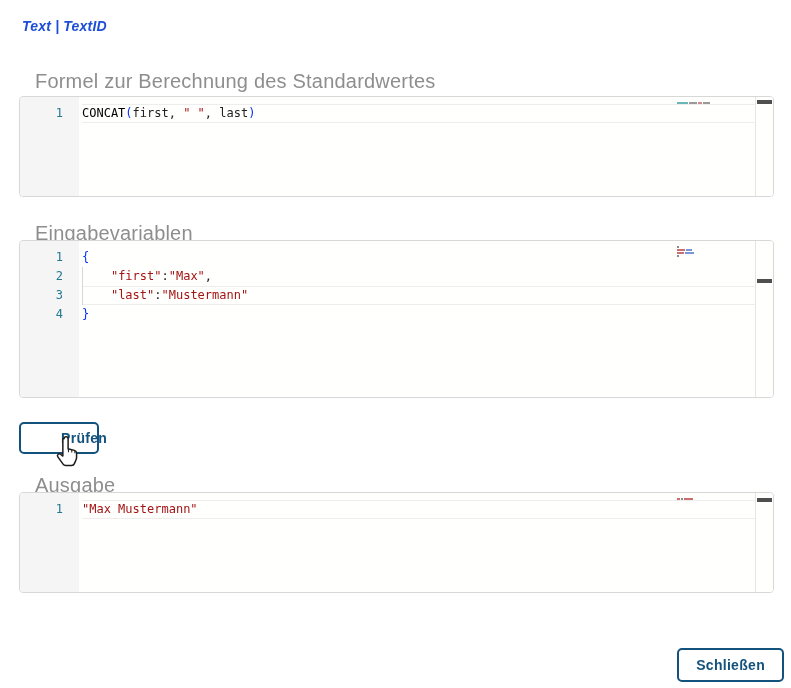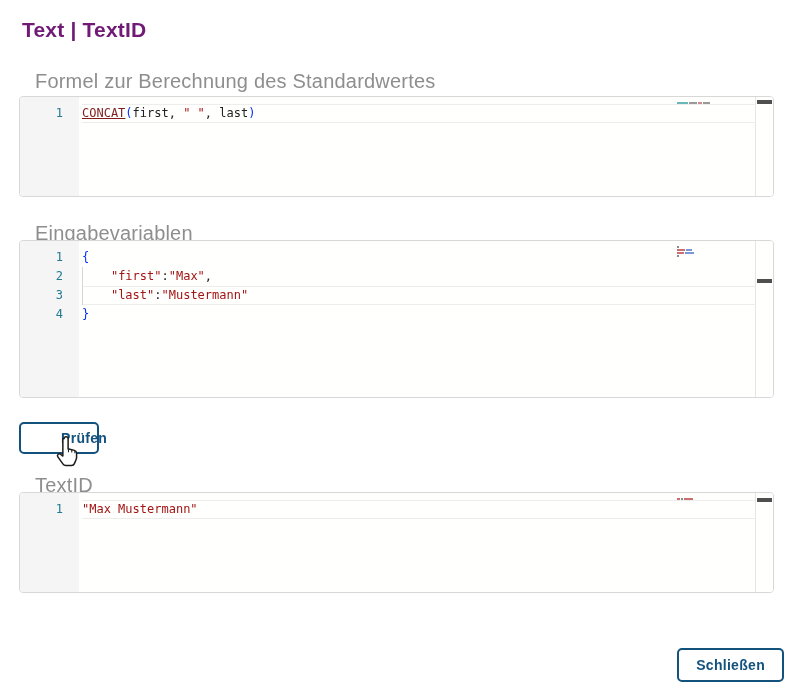--- a/index.html
+++ b/index.html
@@ -1,21 +1,21 @@
 <!DOCTYPE html>
 <html><head>
 <meta charset="utf-8">
 <style>
   * { margin:0; padding:0; box-sizing:border-box; }
   html,body { width:791px; height:688px; background:#ffffff; overflow:hidden;
               font-family:"Liberation Sans", sans-serif; }
   .page { position:relative; width:791px; height:688px; background:#fff; }
 
-  .page-title { position:absolute; left:22px; top:18px; font-size:21px; font-weight:bold;
-                color:#701a75; letter-spacing:.2px; }
+  .page-title { position:absolute; left:22px; top:18px; font-size:14px; font-weight:bold;
+                color:#1d4ed8; letter-spacing:.2px;font-style:italic; }
 
   .section-label { position:absolute; left:35px; font-size:20px; color:#8e8e8e; letter-spacing:.2px; }
   #label-formula { top:70px; }
   #label-input   { top:222px;text-align:right; }
   #label-output  { top:474px; }
 
   
   .editor { position:absolute; left:19px; width:755px; background:#fffffe;
             border:1px solid #d8d8d8; border-radius:4px;
             font-family:"DejaVu Sans Mono", "Liberation Mono", monospace;
@@ -25,21 +25,21 @@
   #editor-output  { top:492px; height:101px; }
 
   .gutter { position:absolute; left:0; top:0; bottom:0; width:59px; background:#f5f5f5;
             padding-top:7px; border-radius:3px 0 0 3px; }
   .ln { height:19px; line-height:19px; text-align:right; padding-right:16px; color:#237893; }
 
   .code-area { position:absolute; left:59px; right:18px; top:0; bottom:0; padding:7px 0 0 3px;
                white-space:pre; cursor:text; }
   .row { height:19px; line-height:19px; }
   .row.current { border-top:1px solid #ededed; border-bottom:1px solid #ededed; line-height:17px; }
-  .tk-fn  { color:#7f1d1d;text-decoration:underline; }
+  .tk-fn  { color:#000000; }
   .tk-br  { color:#0431fa; }
   .tk-id  { color:#212121; }
   .tk-pun { color:#212121; }
   .tk-str { color:#a31515; }
   .tk-ws  { color:#212121; }
 
   .indent-guide { position:absolute; left:62px; top:26px; height:38px; width:1px; background:#d6d6d6; }
 
   .minimap { position:absolute; right:20px; top:5px; width:76px; }
   .mm-row { height:2px; margin-bottom:1px; display:flex; gap:1px; }
@@ -117,21 +117,21 @@
       <div class="ruler-marker" style="top: 38px;"></div>
     </div>
   </div>
 
   <button class="btn" id="btn-check">Prüfen</button>
   <svg class="hand-cursor" viewBox="0 0 24 28">
     <path d="M8.5 2.5c0-1 .8-1.8 1.8-1.8s1.8.8 1.8 1.8v8.9h.6l4.9 1.2c1.1.3 1.9 1.3 1.9 2.4v3.8c0 .6-.1 1.1-.3 1.6l-1.6 3.8c-.4 1-1.4 1.6-2.5 1.6H10c-.9 0-1.8-.4-2.3-1.2l-4.6-6.3c-.5-.7-.4-1.7.3-2.3.6-.5 1.5-.5 2.1 0l1.5 1.3.5.2V2.5z" fill="#ffffff" stroke="#1a1a1a" stroke-width="1.3" stroke-linejoin="round"></path>
     <path d="M12.4 11.6v2.6 M15.3 12.1v2.4 M18 12.8v2.2" fill="none" stroke="#1a1a1a" stroke-width="0.9"></path>
   </svg>
 
-  <div class="section-label" id="label-output">TextID</div>
+  <div class="section-label" id="label-output">Ausgabe</div>
   <div class="editor" id="editor-output">
     <div class="gutter">
         <div class="ln">1</div>
       </div>
     <div class="code-area"><div class="row current"><span class="tk-str">"Max Mustermann"</span></div></div>
     <div class="minimap">
         <div class="mm-row">
           <span style="background: rgb(201, 111, 111); width: 3px;"></span>
           <span style="background: rgb(138, 138, 138); width: 2px;"></span>
           <span style="background: rgb(201, 111, 111); width: 9px;"></span>

